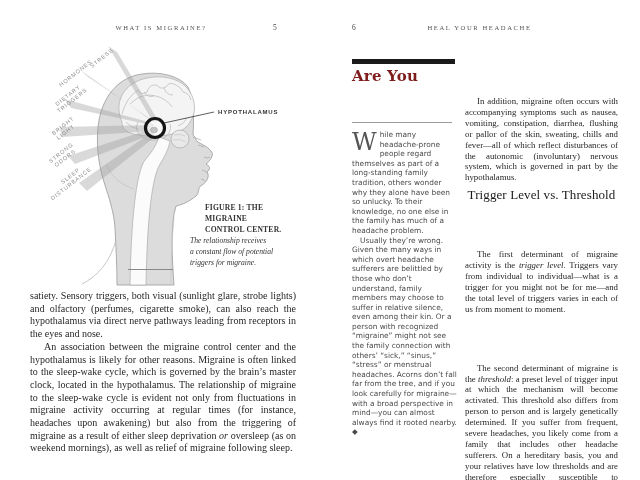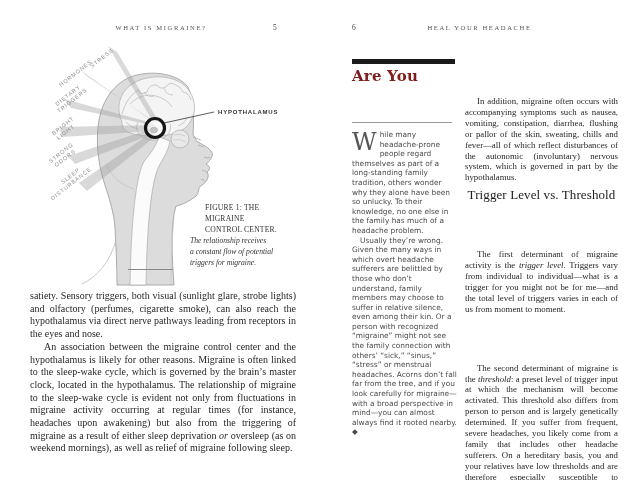--- a/index.html
+++ b/index.html
@@ -9,21 +9,21 @@
   
   .runhead{font-size:6.6px;letter-spacing:1.6px;color:#555;text-align:center;}
   .pagenum{font-size:7.5px;color:#444;letter-spacing:0.5px;}
   
   .lbody{left:30px;top:290px;width:266px;font-size:10px;line-height:12.7px;
          text-align:justify;color:#262626;}
   .lbody p{margin:0;}
   .lbody p.indent{text-indent:14px;}
   
   .figcap{left:190px;top:202px;width:108px;font-size:7.6px;line-height:11px;color:#333;}
-  .figcap .b{font-weight:normal;letter-spacing:0.2px;padding-left:15px;}
+  .figcap .b{font-weight:bold;letter-spacing:0.2px;padding-left:15px;}
   .figcap .i{font-style:italic;}
   .figrule{left:128px;top:269px;width:45px;height:1px;background:#888;}
   
   .sbar{left:352px;top:59px;width:103px;height:4.5px;background:#1a1a1a;}
   .stitle{left:352px;top:68px;width:110px;font-family:"DejaVu Serif",serif;font-weight:bold;
           font-size:15px;line-height:17.5px;color:#7f1d1d;letter-spacing:0.2px;}
   .sdiv{left:352px;top:122px;width:100px;height:1px;background:#9a9a9a;}
   .sbody{left:352px;top:130px;width:105px;font-family:"DejaVu Sans",sans-serif;
          font-size:7.4px;line-height:9.6px;color:#4a4a4a;}
   .sbody p{margin:0;}

